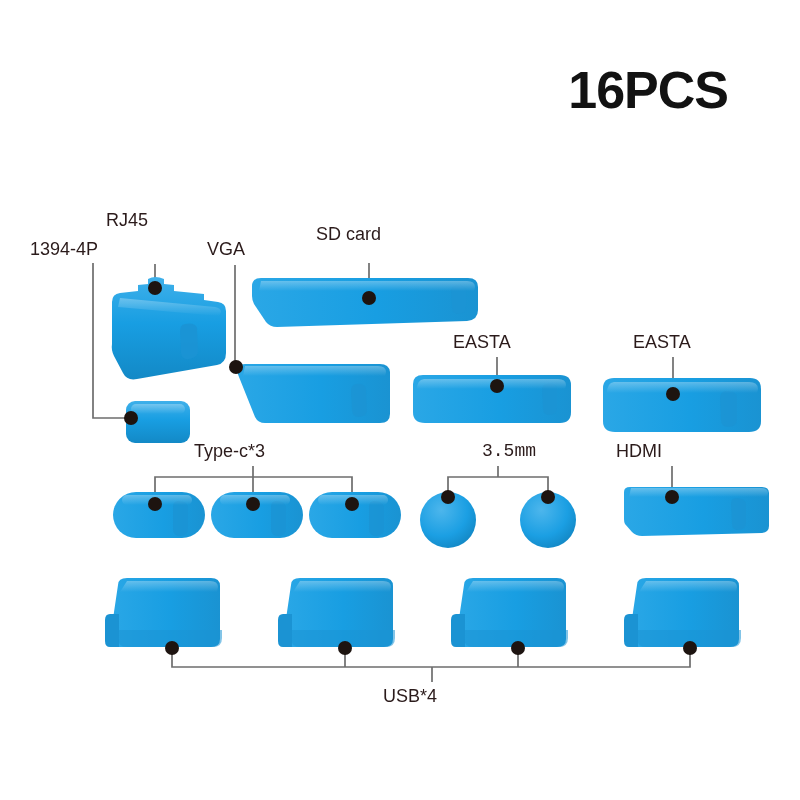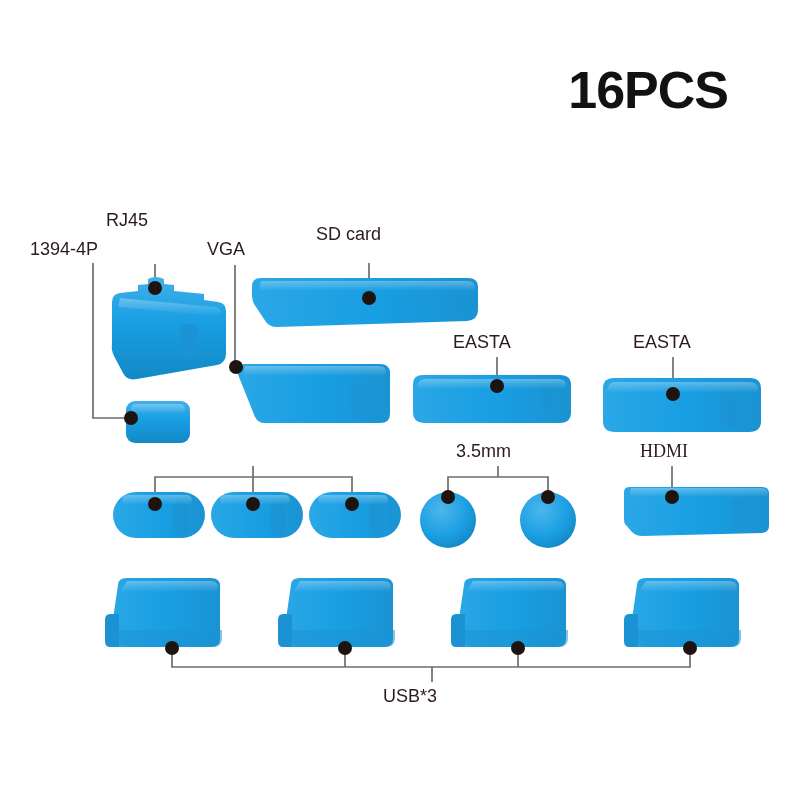--- a/index.html
+++ b/index.html
@@ -244,17 +244,18 @@
   </svg>
 
   <div class="hdr">16PCS</div>
 
   <div class="lbl" style="left:30px;  top:240px;">1394-4P</div>
   <div class="lbl" style="left:106px; top:211px;">RJ45</div>
   <div class="lbl" style="left:207px; top:240px;">VGA</div>
   <div class="lbl" style="left:316px; top:225px;">SD card</div>
   <div class="lbl" style="left:453px; top:333px;">EASTA</div>
   <div class="lbl" style="left:633px; top:333px;">EASTA</div>
-  <div class="lbl" style="left:456px; top:442px;">3.5mm</div>
-  <div class="lbl" style="left:640px; top:442px;font-family:Liberation Serif, serif;">HDMI</div>
-  <div class="lbl" style="left:383px; top:687px;">USB*3</div>
+  <div class="lbl" style="left:194px; top:442px;">Type-c*3</div>
+  <div class="lbl" style="left:482px; top:442px;font-family:Liberation Mono, monospace;">3.5mm</div>
+  <div class="lbl" style="left:616px; top:442px;">HDMI</div>
+  <div class="lbl" style="left:383px; top:687px;">USB*4</div>
 
 </div>
 
 </body></html>

